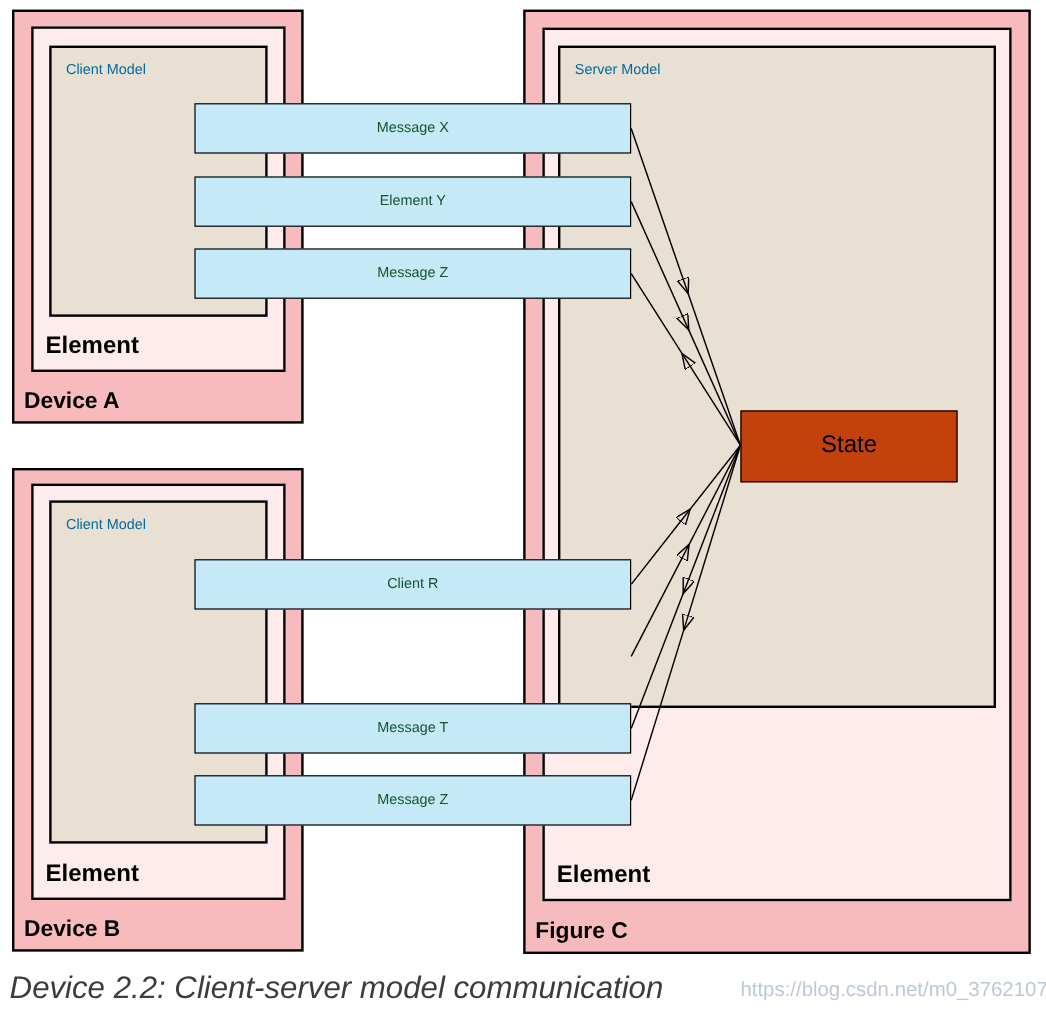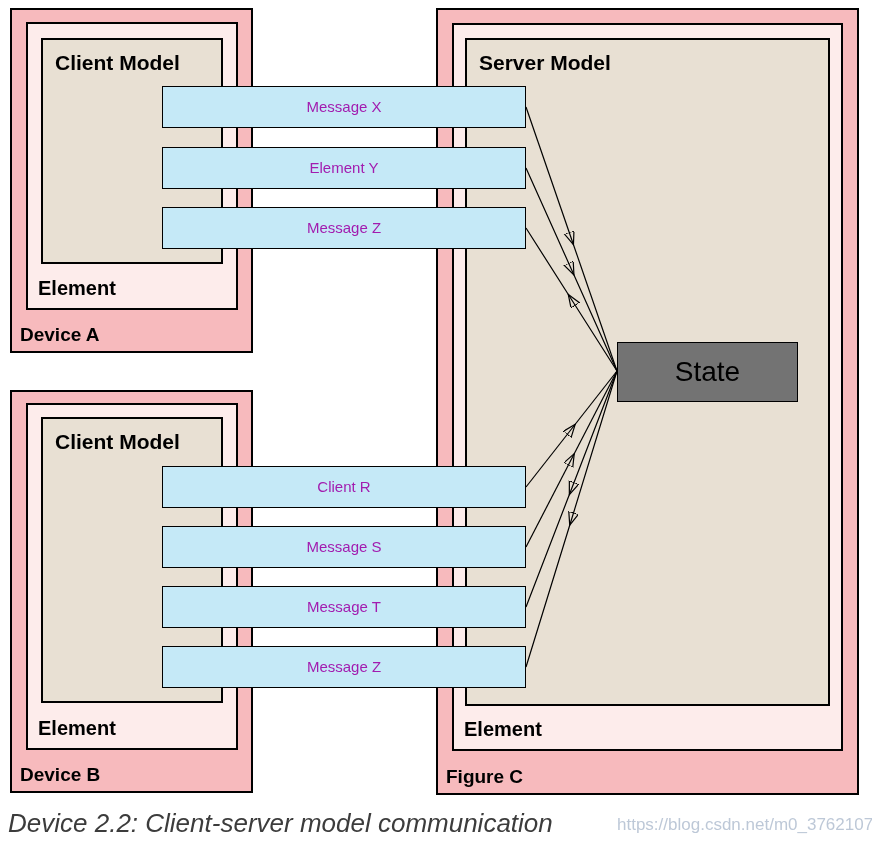--- a/index.html
+++ b/index.html
@@ -14,33 +14,33 @@
   #deviceA{left:10px;top:8px;width:243px;height:345px;z-index:1;}
   #elementA{left:14px;top:12px;width:212px;height:288px;}
   #modelA{left:13px;top:14px;width:182px;height:226px;}
 
   #deviceB{left:10px;top:390px;width:243px;height:403px;z-index:1;}
   #elementB{left:14px;top:11px;width:212px;height:347px;}
   #modelB{left:13px;top:12px;width:182px;height:286px;}
 
   #deviceC{left:436px;top:8px;width:423px;height:787px;z-index:1;}
   #elementC{left:14px;top:13px;width:391px;height:728px;}
-  #modelC{left:11px;top:13px;width:365px;height:668px;}
+  #modelC{left:11px;top:13px;width:365px;height:552px;}
 
   .device-lbl{position:absolute;left:8px;bottom:5px;font-weight:bold;font-size:19px;color:#000;white-space:nowrap;}
   .element-lbl{position:absolute;left:10px;bottom:8px;font-weight:bold;font-size:20px;color:#000;white-space:nowrap;margin-top:12px;}
-  .model-lbl{position:absolute;left:12px;top:11px;font-weight:bold;font-size:21px;color:#000000;white-space:nowrap;}
+  .model-lbl{position:absolute;left:12px;top:11px;font-weight:normal;font-size:12px;color:#0369a1;white-space:nowrap;}
 
   .msg{position:absolute;left:162px;width:364px;height:42px;background:#c5e9f7;border:1.5px solid #000;
-       z-index:3;text-align:center;line-height:39px;font-size:15px;color:#a21caf;}
+       z-index:3;text-align:center;line-height:39px;font-size:12px;color:#14532d;}
   #msgX{top:86px;} #msgY{top:147px;} #msgZa{top:207px;}
   #msgR{top:466px;} #msgS{top:526px;} #msgT{top:586px;} #msgZb{top:646px;}
 
-  .state{position:absolute;left:617px;top:342px;width:181px;height:60px;background:#737373;border:1.5px solid #000;
-         z-index:2;text-align:center;line-height:57px;font-size:28px;color:#000;}
+  .state{position:absolute;left:617px;top:342px;width:181px;height:60px;background:#c2410c;border:1.5px solid #000;
+         z-index:2;text-align:center;line-height:57px;font-size:20px;color:#000;}
 
   #arrows{position:absolute;left:0;top:0;width:872px;height:847px;z-index:5;pointer-events:none;}
   #arrows path{stroke:#000;stroke-width:1.2;fill:none;}
 
   .caption{position:absolute;left:8px;top:808px;font-size:26px;font-style:italic;color:#3c3c3c;z-index:6;white-space:nowrap;}
   .watermark{position:absolute;left:617px;top:815px;font-size:17px;color:rgba(178,190,208,0.85);z-index:7;white-space:nowrap;}
 </style>
 </head>
 <body>
 
@@ -74,21 +74,20 @@
       <span class="element-lbl">Element</span>
     </div>
     <span class="device-lbl">Figure C</span>
   </div>
 
   <div class="msg" id="msgX">Message X</div>
   <div class="msg" id="msgY">Element Y</div>
   <div class="msg" id="msgZa">Message Z</div>
 
   <div class="msg" id="msgR">Client R</div>
-  <div class="msg" id="msgS">Message S</div>
   <div class="msg" id="msgT">Message T</div>
   <div class="msg" id="msgZb">Message Z</div>
 
   <div class="state">State</div>
 
   <svg id="arrows" viewBox="0 0 872 847" xmlns="http://www.w3.org/2000/svg">
     <defs>
       <marker id="arr" markerWidth="14" markerHeight="12" refX="7" refY="5" orient="auto" markerUnits="userSpaceOnUse">
         <path d="M0,0 L13,5 L0,10 z" fill="#000" stroke="none"></path>
       </marker>

